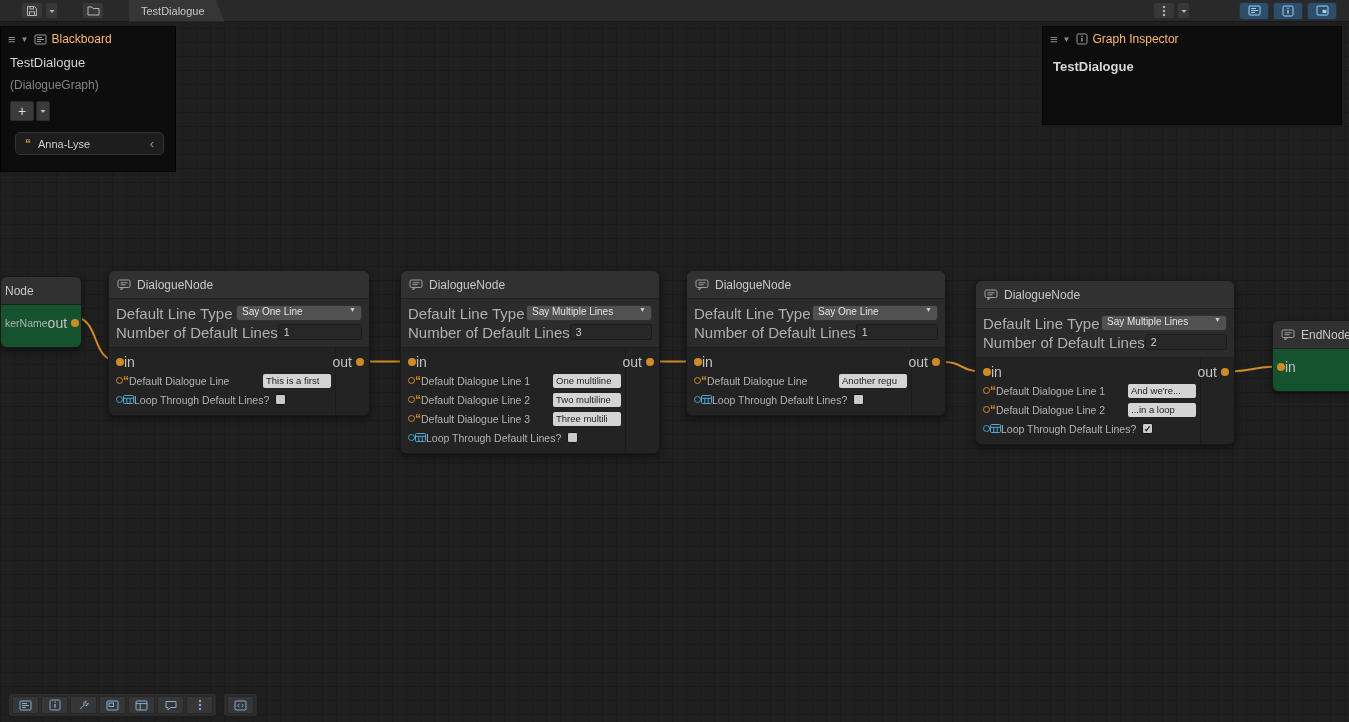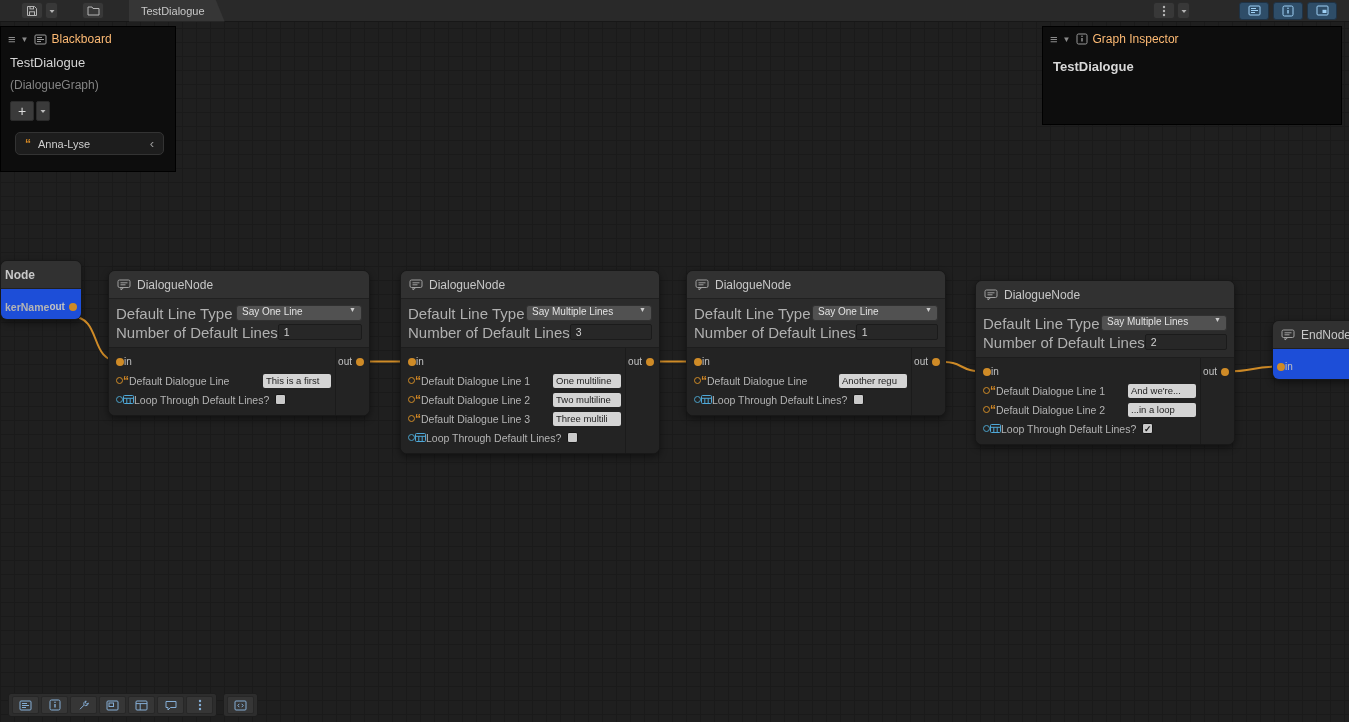--- a/index.html
+++ b/index.html
@@ -124,35 +124,35 @@
     width: 34px; border-left: 1px solid #1b1b1b; padding: 5px 5px 0 0;
     display: flex; justify-content: flex-end; align-items: flex-start;
   }
   .port-row { display: flex; align-items: center; height: 17px; }
   .out-row { gap: 4px; }
   .dot { width: 8px; height: 8px; border-radius: 50%; flex: none; border: 2px solid #cf8b27; background: transparent; }
   .dot.filled { background: #cf8b27; }
   .dot.hollow { width: 7px; height: 7px; border-width: 1.5px; }
   .dot.blue { border-color: #4aa0c8; }
   .row-label { color: #b4b4b4; font-size: 10.5px; white-space: nowrap; }
-  .inout-label { color: #c2c2c2; font-size: 10px; }
+  .inout-label { color: #c2c2c2; font-size: 14px; }
   .quote { color: #d98b24; font-size: 12px; font-weight: bold; line-height: 1; flex: none; }
   .value-field {
     margin-left: auto; width: 68px; height: 14px; flex: none;
     background: #d4d4d4; border-radius: 2px; color: #1e1e1e;
     font-size: 9.5px; display: flex; align-items: center; padding: 0 3px;
     white-space: nowrap; overflow: hidden;
   }
   .checkbox {
     width: 11px; height: 11px; flex: none; margin-left: 6px;
     background: #c9c9c9; border: 1px solid #161616; border-radius: 2px;
     display: flex; align-items: center; justify-content: center;
     font-size: 9px; font-weight: bold; color: #111;
   }
-  .partial-body { display: flex; align-items: center; padding: 9px 6px 4px 4px; background: #1d4ed8; }
+  .partial-body { display: flex; align-items: center; padding: 9px 6px 16px 4px; background: #14532d; }
   .partial-body .spacer { flex: 1; }
 
   
   .bottom-toolbar {
     position: absolute; left: 8px; bottom: 5px; height: 24px; z-index: 60;
     display: flex; align-items: center; gap: 6px;
   }
   .bt-group {
     display: flex; align-items: center; gap: 2px; height: 24px;
     background: #2d2d2d; border: 1px solid #1d1d1d; border-radius: 3px; padding: 2px 3px;
@@ -171,21 +171,21 @@
 
   <div id="canvas">
     <svg id="wires" width="1349" height="722">
         <path d="M 71 316.5 C 103 316.5, 88 361.5, 120 361.5" fill="none" stroke="#cf8b27" stroke-width="2"></path>
         <path d="M 360 361.5 C 392 361.5, 380 361.5, 412 361.5" fill="none" stroke="#cf8b27" stroke-width="2"></path>
         <path d="M 650 361.5 C 682 361.5, 666 361.5, 698 361.5" fill="none" stroke="#cf8b27" stroke-width="2"></path>
         <path d="M 936 361.5 C 968 361.5, 955 371.5, 987 371.5" fill="none" stroke="#cf8b27" stroke-width="2"></path>
         <path d="M 1225 371.5 C 1257 371.5, 1249 366.5, 1281 366.5" fill="none" stroke="#cf8b27" stroke-width="2"></path>
       </svg>
 
-  <div class="node" style="left: 0px; top: 260px; width: 82px; font-weight: bold;">
+  <div class="node" style="left: 0px; top: 276px; width: 82px;">
         <div class="node-title" style="padding:0 4px;">
           <span>Node</span>
         </div>
         <div class="partial-body">
           <span class="row-label">kerName</span>
           <span class="spacer"></span>
           <div class="port-row out-row">
             <span class="inout-label">out</span>
             <span class="dot filled out-dot"></span>
           </div>

